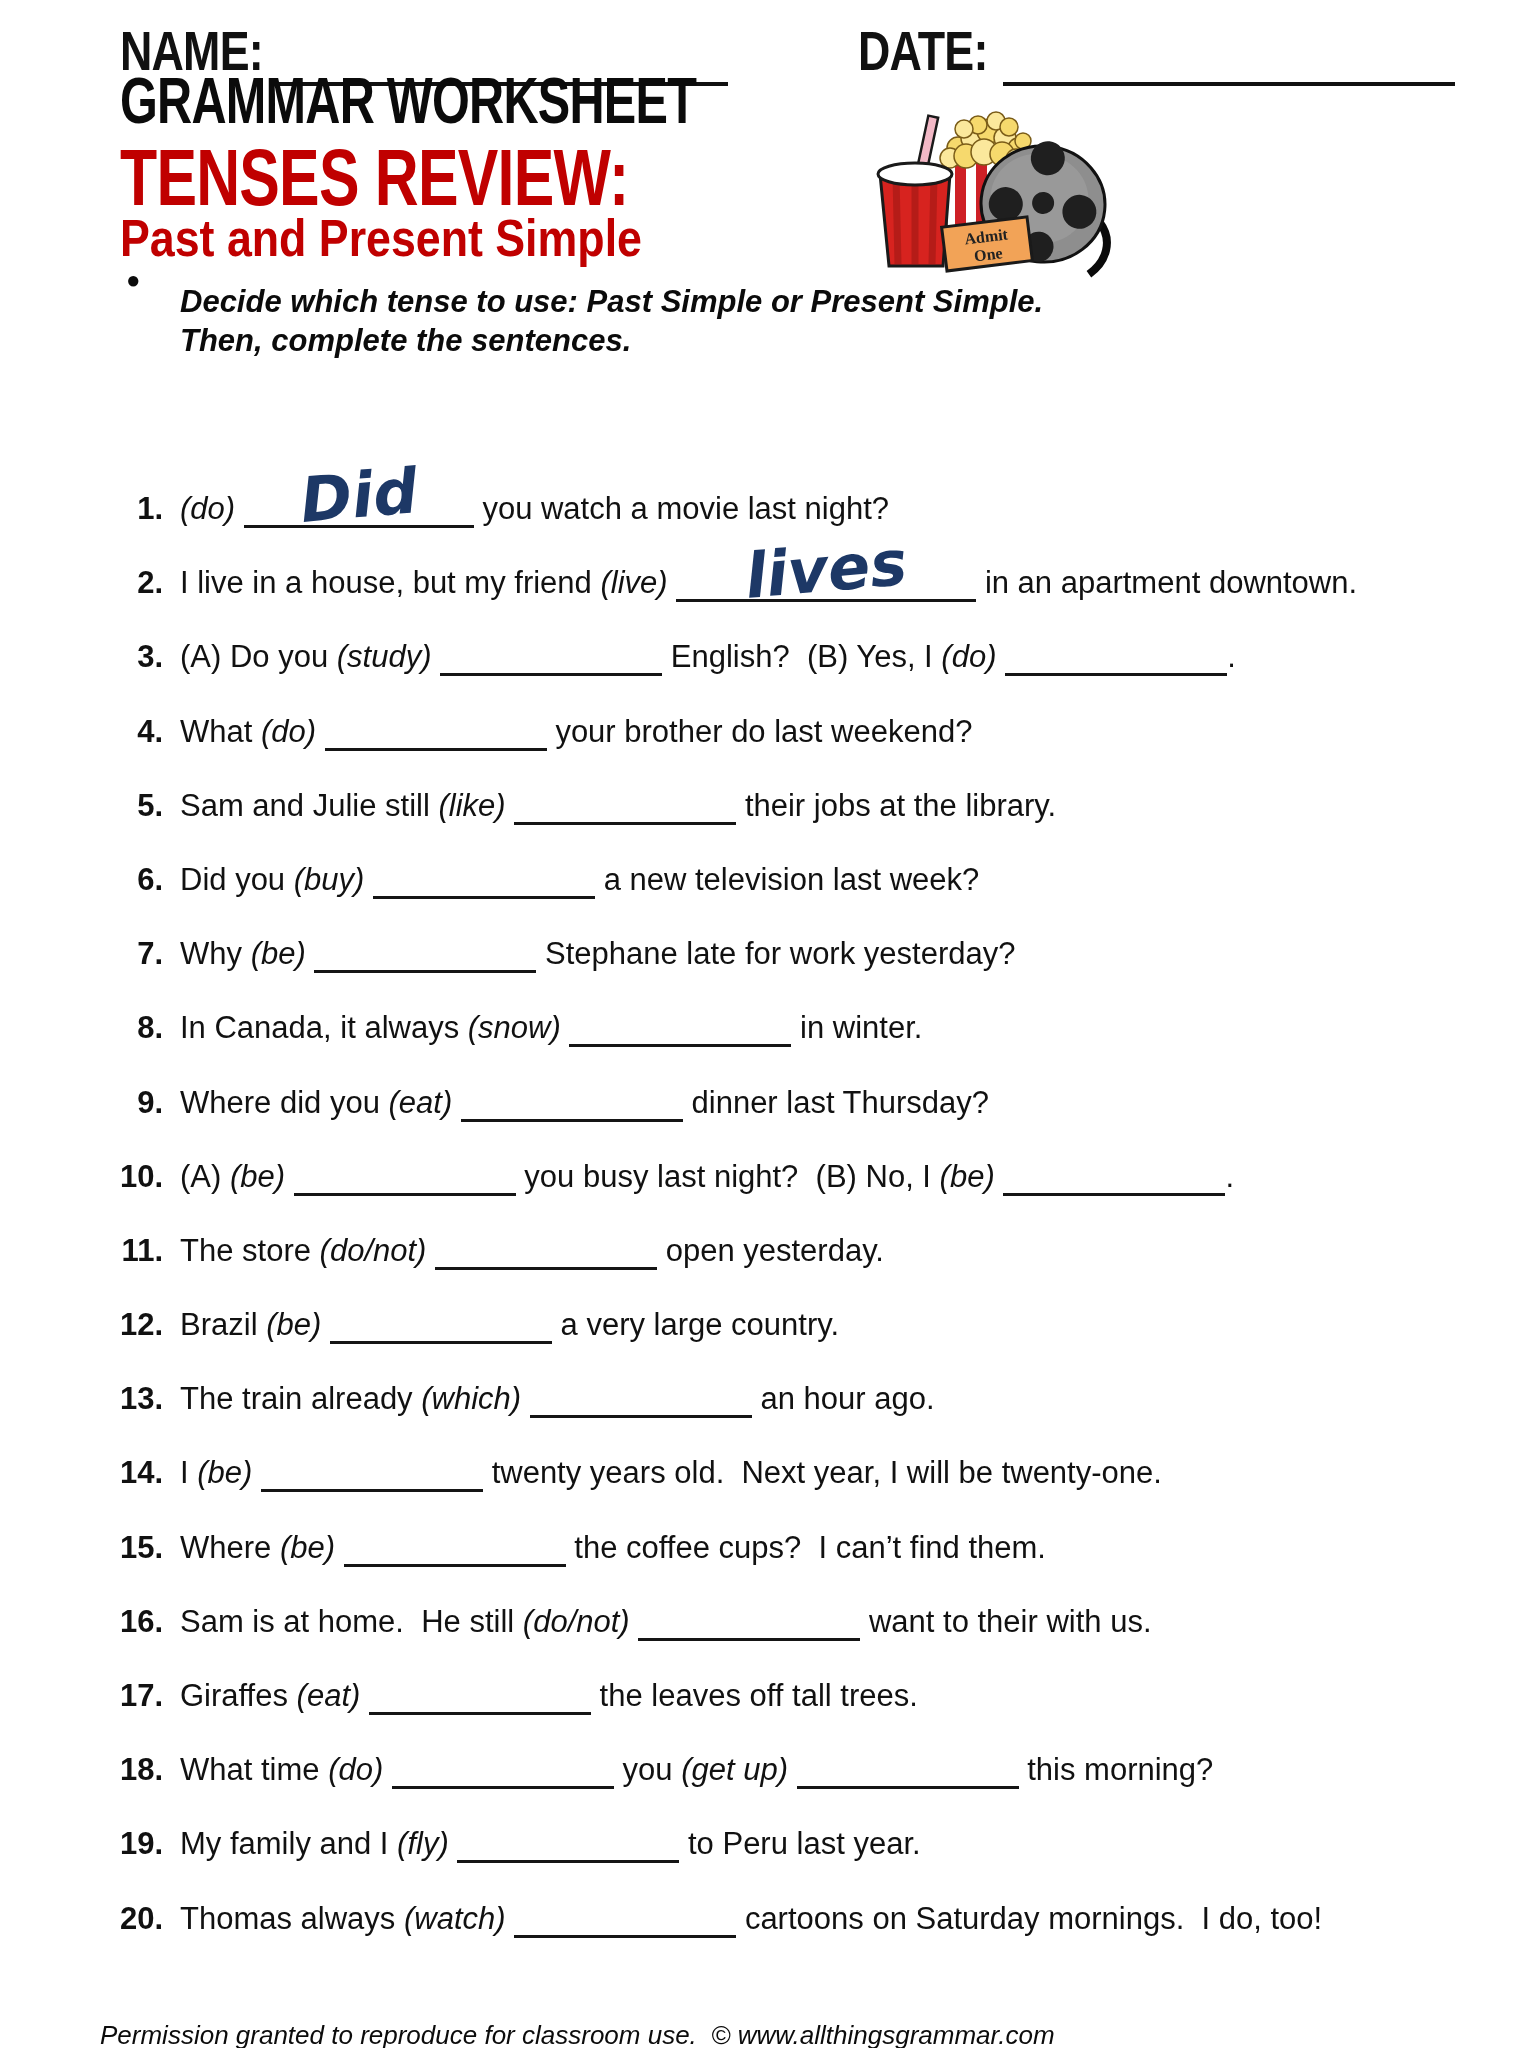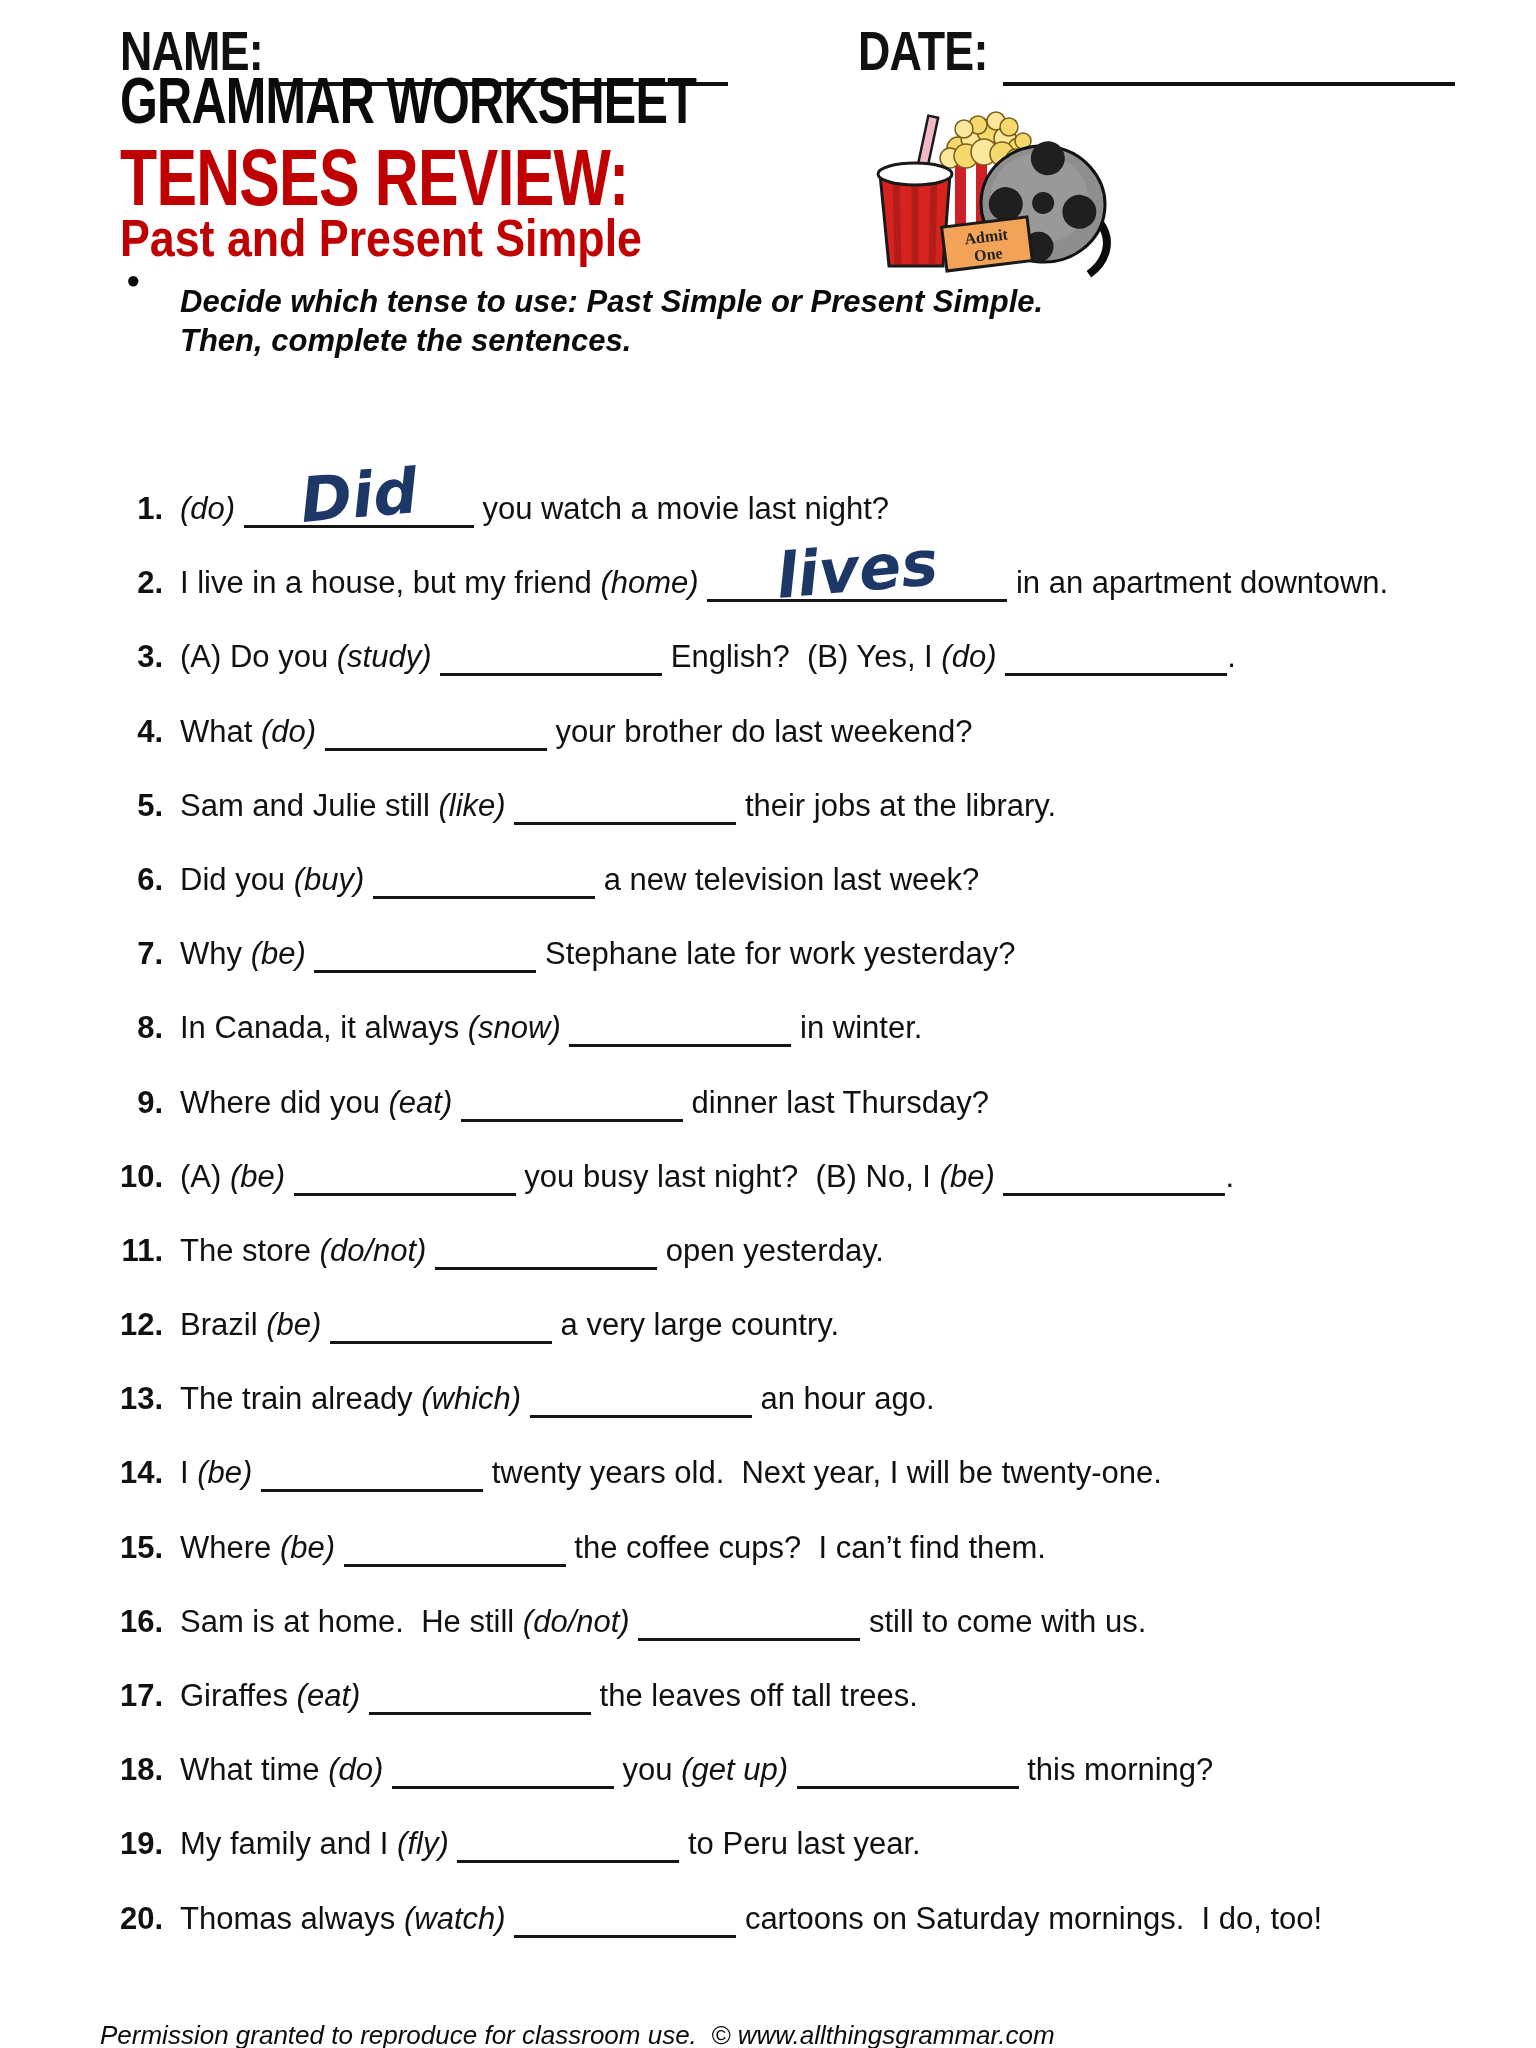--- a/index.html
+++ b/index.html
@@ -152,35 +152,35 @@
 
     <g transform="rotate(-7 128 148)">
       <rect x="86" y="126" width="86" height="44" fill="#f2a357" stroke="#1a1a1a" stroke-width="3"></rect>
       <text x="129" y="146" text-anchor="middle" font-family="Liberation Serif, serif" font-weight="700" font-size="16" fill="#222222">Admit</text>
       <text x="129" y="164" text-anchor="middle" font-family="Liberation Serif, serif" font-weight="700" font-size="16" fill="#222222">One</text>
     </g>
   </svg>
 
   <div class="items">
       <div class="row"><span class="num">1.</span><span class="hint">(do)</span> <span class="blank" style="width: 230px;"><span class="answer">Did</span></span> <span class="txt">you watch a movie last night?</span></div>
-      <div class="row"><span class="num">2.</span><span class="txt">I live in a house, but my friend</span> <span class="hint">(home)</span> <span class="blank" style="width: 300px;"><span class="answer">lives</span></span> <span class="txt">in an apartment downtown.</span></div>
+      <div class="row"><span class="num">2.</span><span class="txt">I live in a house, but my friend</span> <span class="hint">(live)</span> <span class="blank" style="width: 300px;"><span class="answer">lives</span></span> <span class="txt">in an apartment downtown.</span></div>
       <div class="row"><span class="num">3.</span><span class="txt">(A) Do you</span> <span class="hint">(study)</span> <span class="blank"></span> <span class="txt">English?  (B) Yes, I</span> <span class="hint">(do)</span> <span class="blank"></span><span class="txt">.</span></div>
       <div class="row"><span class="num">4.</span><span class="txt">What</span> <span class="hint">(do)</span> <span class="blank"></span> <span class="txt">your brother do last weekend?</span></div>
       <div class="row"><span class="num">5.</span><span class="txt">Sam and Julie still</span> <span class="hint">(like)</span> <span class="blank"></span> <span class="txt">their jobs at the library.</span></div>
       <div class="row"><span class="num">6.</span><span class="txt">Did you</span> <span class="hint">(buy)</span> <span class="blank"></span> <span class="txt">a new television last week?</span></div>
       <div class="row"><span class="num">7.</span><span class="txt">Why</span> <span class="hint">(be)</span> <span class="blank"></span> <span class="txt">Stephane late for work yesterday?</span></div>
       <div class="row"><span class="num">8.</span><span class="txt">In Canada, it always</span> <span class="hint">(snow)</span> <span class="blank"></span> <span class="txt">in winter.</span></div>
       <div class="row"><span class="num">9.</span><span class="txt">Where did you</span> <span class="hint">(eat)</span> <span class="blank"></span> <span class="txt">dinner last Thursday?</span></div>
       <div class="row"><span class="num">10.</span><span class="txt">(A)</span> <span class="hint">(be)</span> <span class="blank"></span> <span class="txt">you busy last night?  (B) No, I</span> <span class="hint">(be)</span> <span class="blank"></span><span class="txt">.</span></div>
       <div class="row"><span class="num">11.</span><span class="txt">The store</span> <span class="hint">(do/not)</span> <span class="blank"></span> <span class="txt">open yesterday.</span></div>
       <div class="row"><span class="num">12.</span><span class="txt">Brazil</span> <span class="hint">(be)</span> <span class="blank"></span> <span class="txt">a very large country.</span></div>
       <div class="row"><span class="num">13.</span><span class="txt">The train already</span> <span class="hint">(which)</span> <span class="blank"></span> <span class="txt">an hour ago.</span></div>
       <div class="row"><span class="num">14.</span><span class="txt">I</span> <span class="hint">(be)</span> <span class="blank"></span> <span class="txt">twenty years old.  Next year, I will be twenty-one.</span></div>
       <div class="row"><span class="num">15.</span><span class="txt">Where</span> <span class="hint">(be)</span> <span class="blank"></span> <span class="txt">the coffee cups?  I can’t find them.</span></div>
-      <div class="row"><span class="num">16.</span><span class="txt">Sam is at home.  He still</span> <span class="hint">(do/not)</span> <span class="blank"></span> <span class="txt">still to come with us.</span></div>
+      <div class="row"><span class="num">16.</span><span class="txt">Sam is at home.  He still</span> <span class="hint">(do/not)</span> <span class="blank"></span> <span class="txt">want to their with us.</span></div>
       <div class="row"><span class="num">17.</span><span class="txt">Giraffes</span> <span class="hint">(eat)</span> <span class="blank"></span> <span class="txt">the leaves off tall trees.</span></div>
       <div class="row"><span class="num">18.</span><span class="txt">What time</span> <span class="hint">(do)</span> <span class="blank"></span> <span class="txt">you</span> <span class="hint">(get up)</span> <span class="blank"></span> <span class="txt">this morning?</span></div>
       <div class="row"><span class="num">19.</span><span class="txt">My family and I</span> <span class="hint">(fly)</span> <span class="blank"></span> <span class="txt">to Peru last year.</span></div>
       <div class="row"><span class="num">20.</span><span class="txt">Thomas always</span> <span class="hint">(watch)</span> <span class="blank"></span> <span class="txt">cartoons on Saturday mornings.  I do, too!</span></div>
     </div>
 
   <div class="footer">Permission granted to reproduce for classroom use.  © www.allthingsgrammar.com</div>
 
 </div>
 

